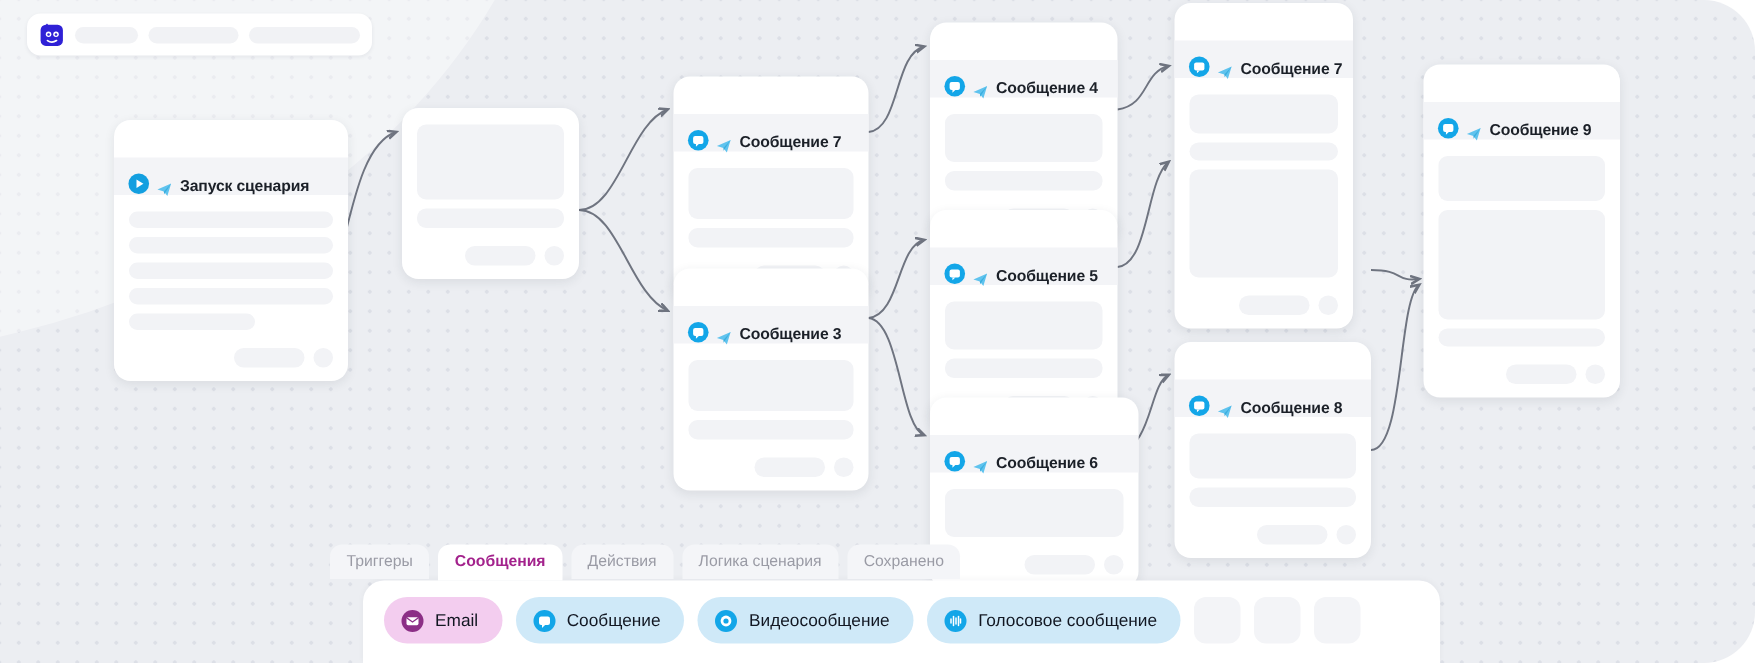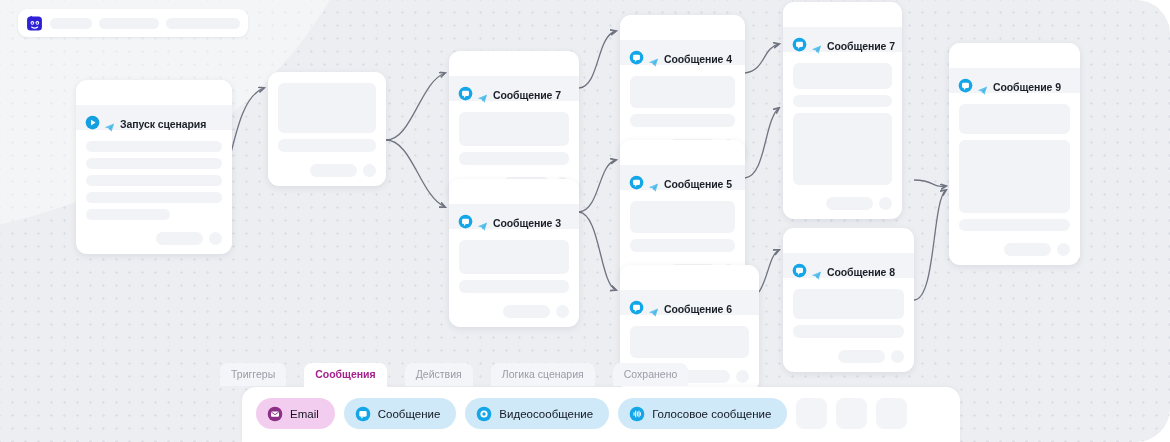--- a/index.html
+++ b/index.html
@@ -107,21 +107,21 @@
     margin-top: 6px;
   }
   .foot-pill { width: 47px; height: 13px; border-radius: 7px; background: #f2f3f6; }
   .foot-dot  { width: 13px; height: 13px; border-radius: 50%; background: #f2f3f6; }
 
   
   #bottom { position: absolute; left: 218px; bottom: 0; width: 742px; }
   #tabs {
     display: flex;
     align-items: flex-start;
-    gap: 18px;
+    gap: 6px;
     padding-left: 2px;
   }
   .tab {
     font-size: 10.5px;
     color: #9a9ba5;
     padding: 6px 11px 7px 11px;
     border-radius: 8px 8px 0 0;
     background: #f4f5f8;
     white-space: nowrap;
     line-height: 1;

